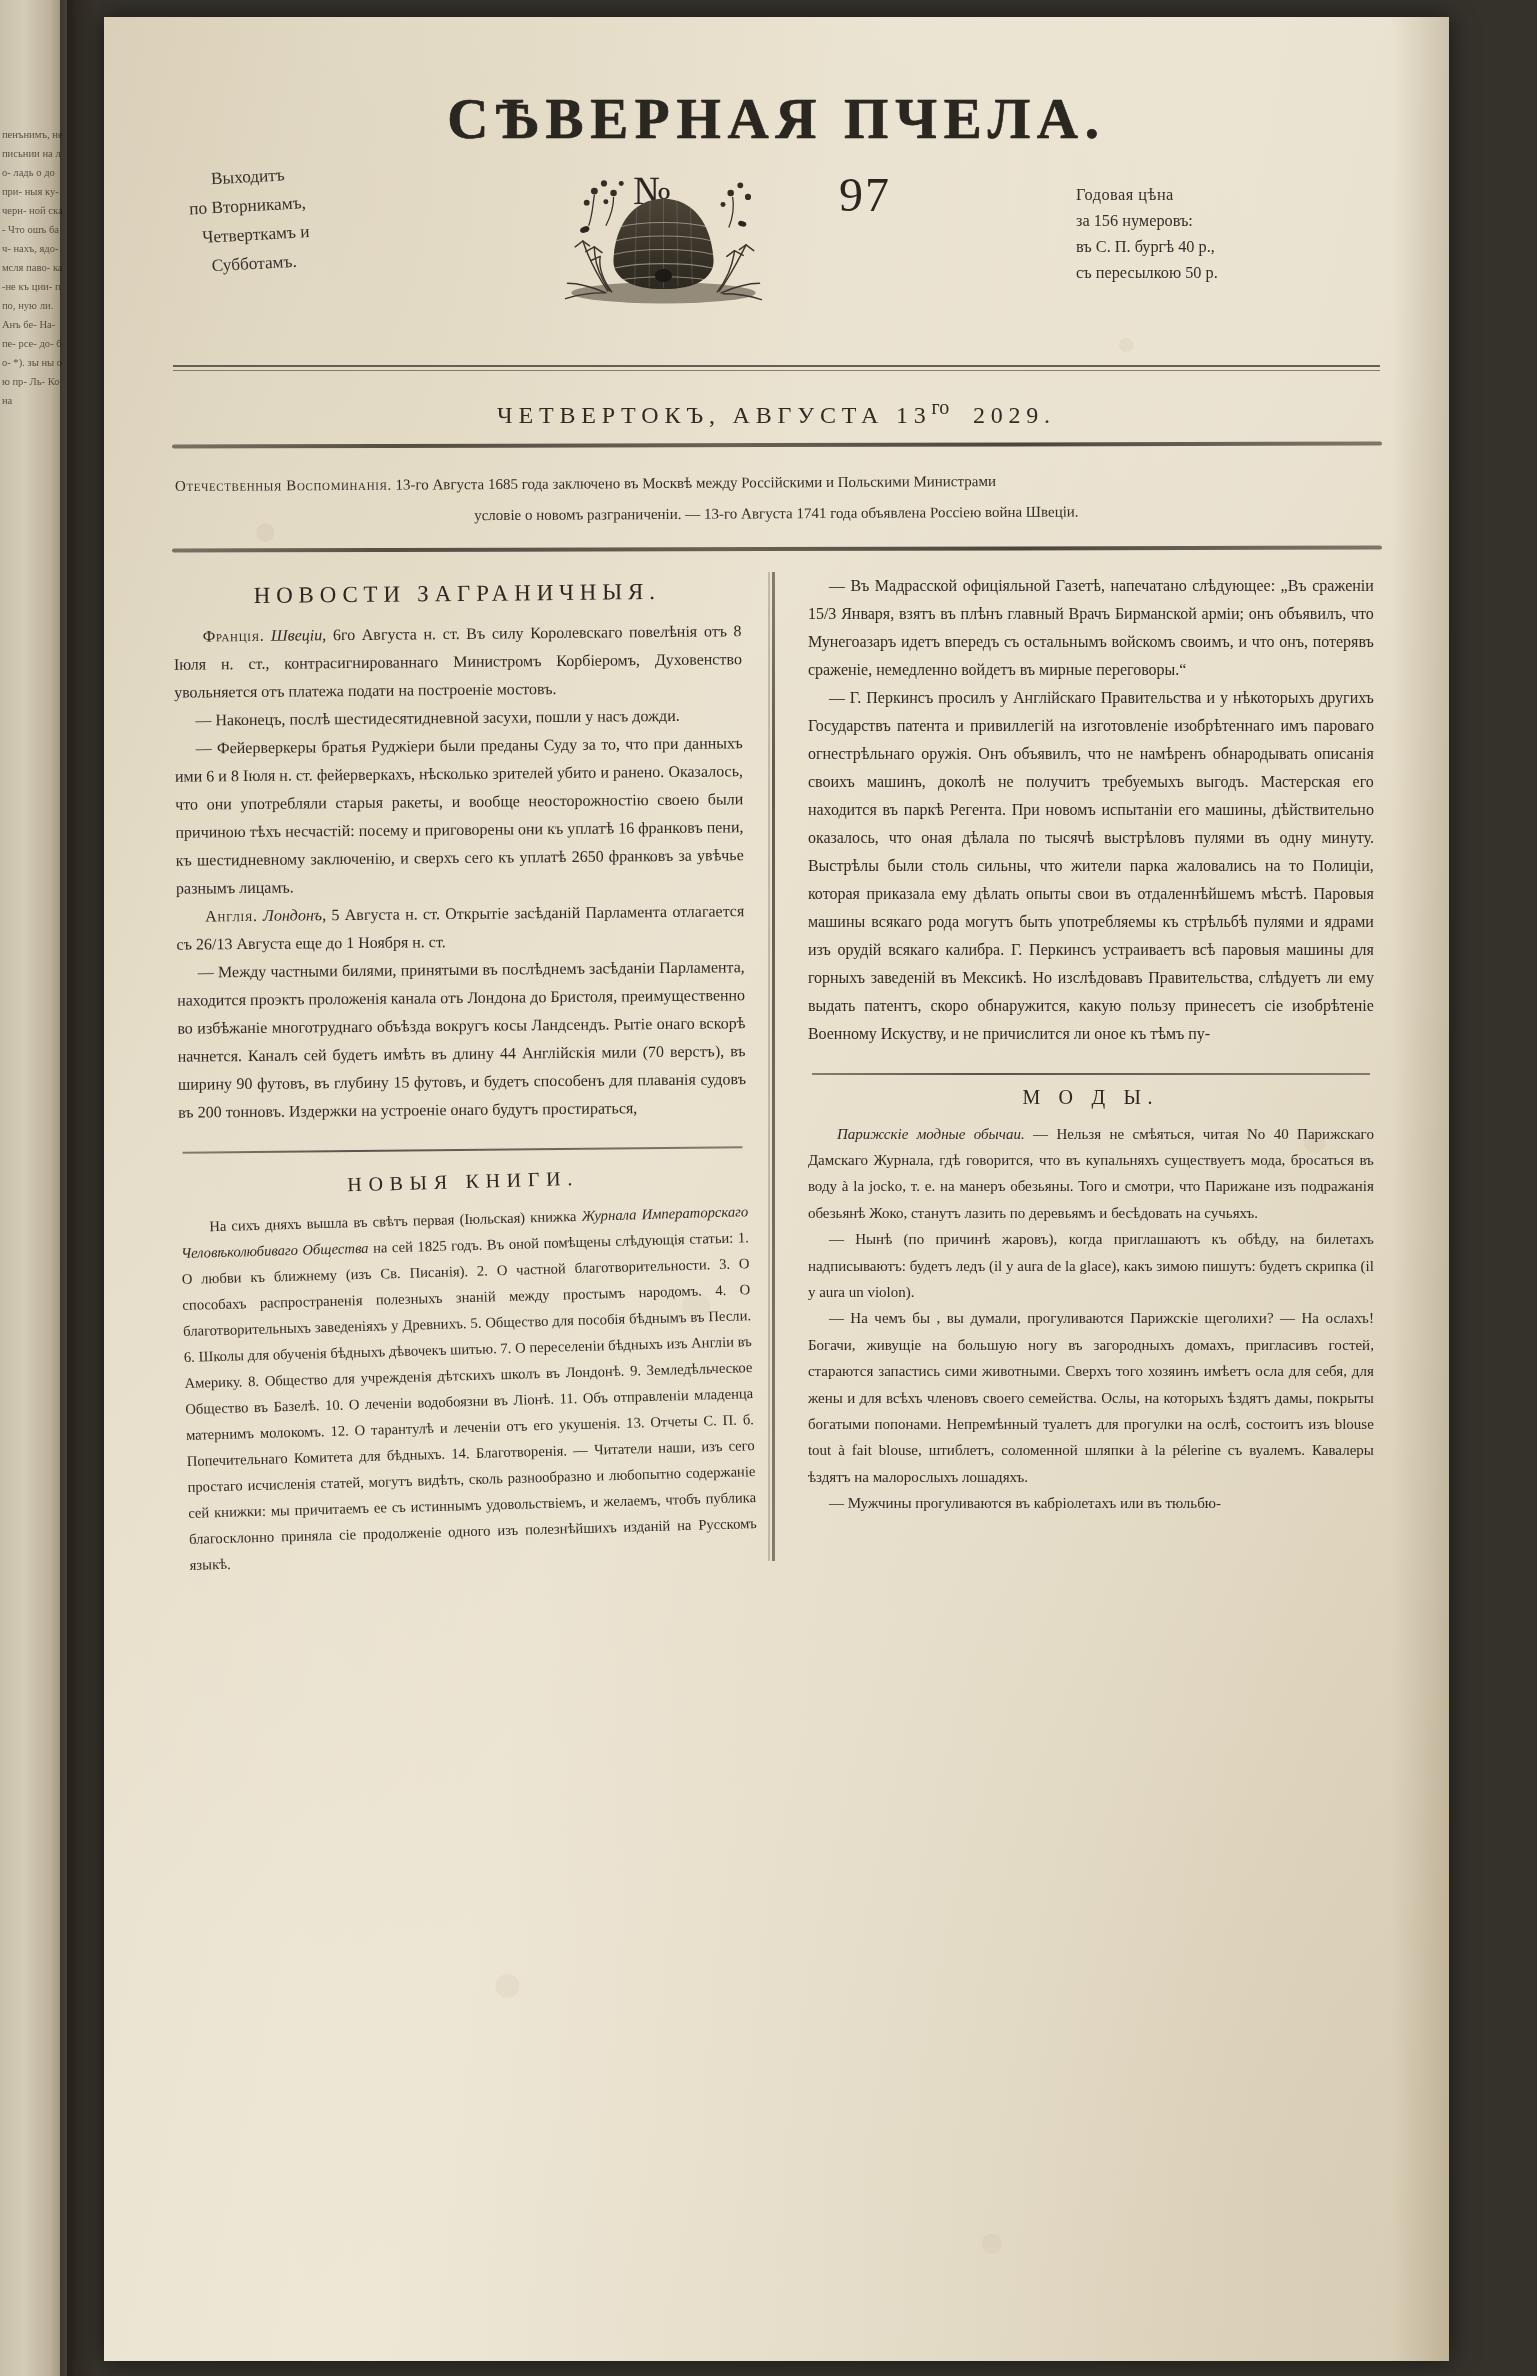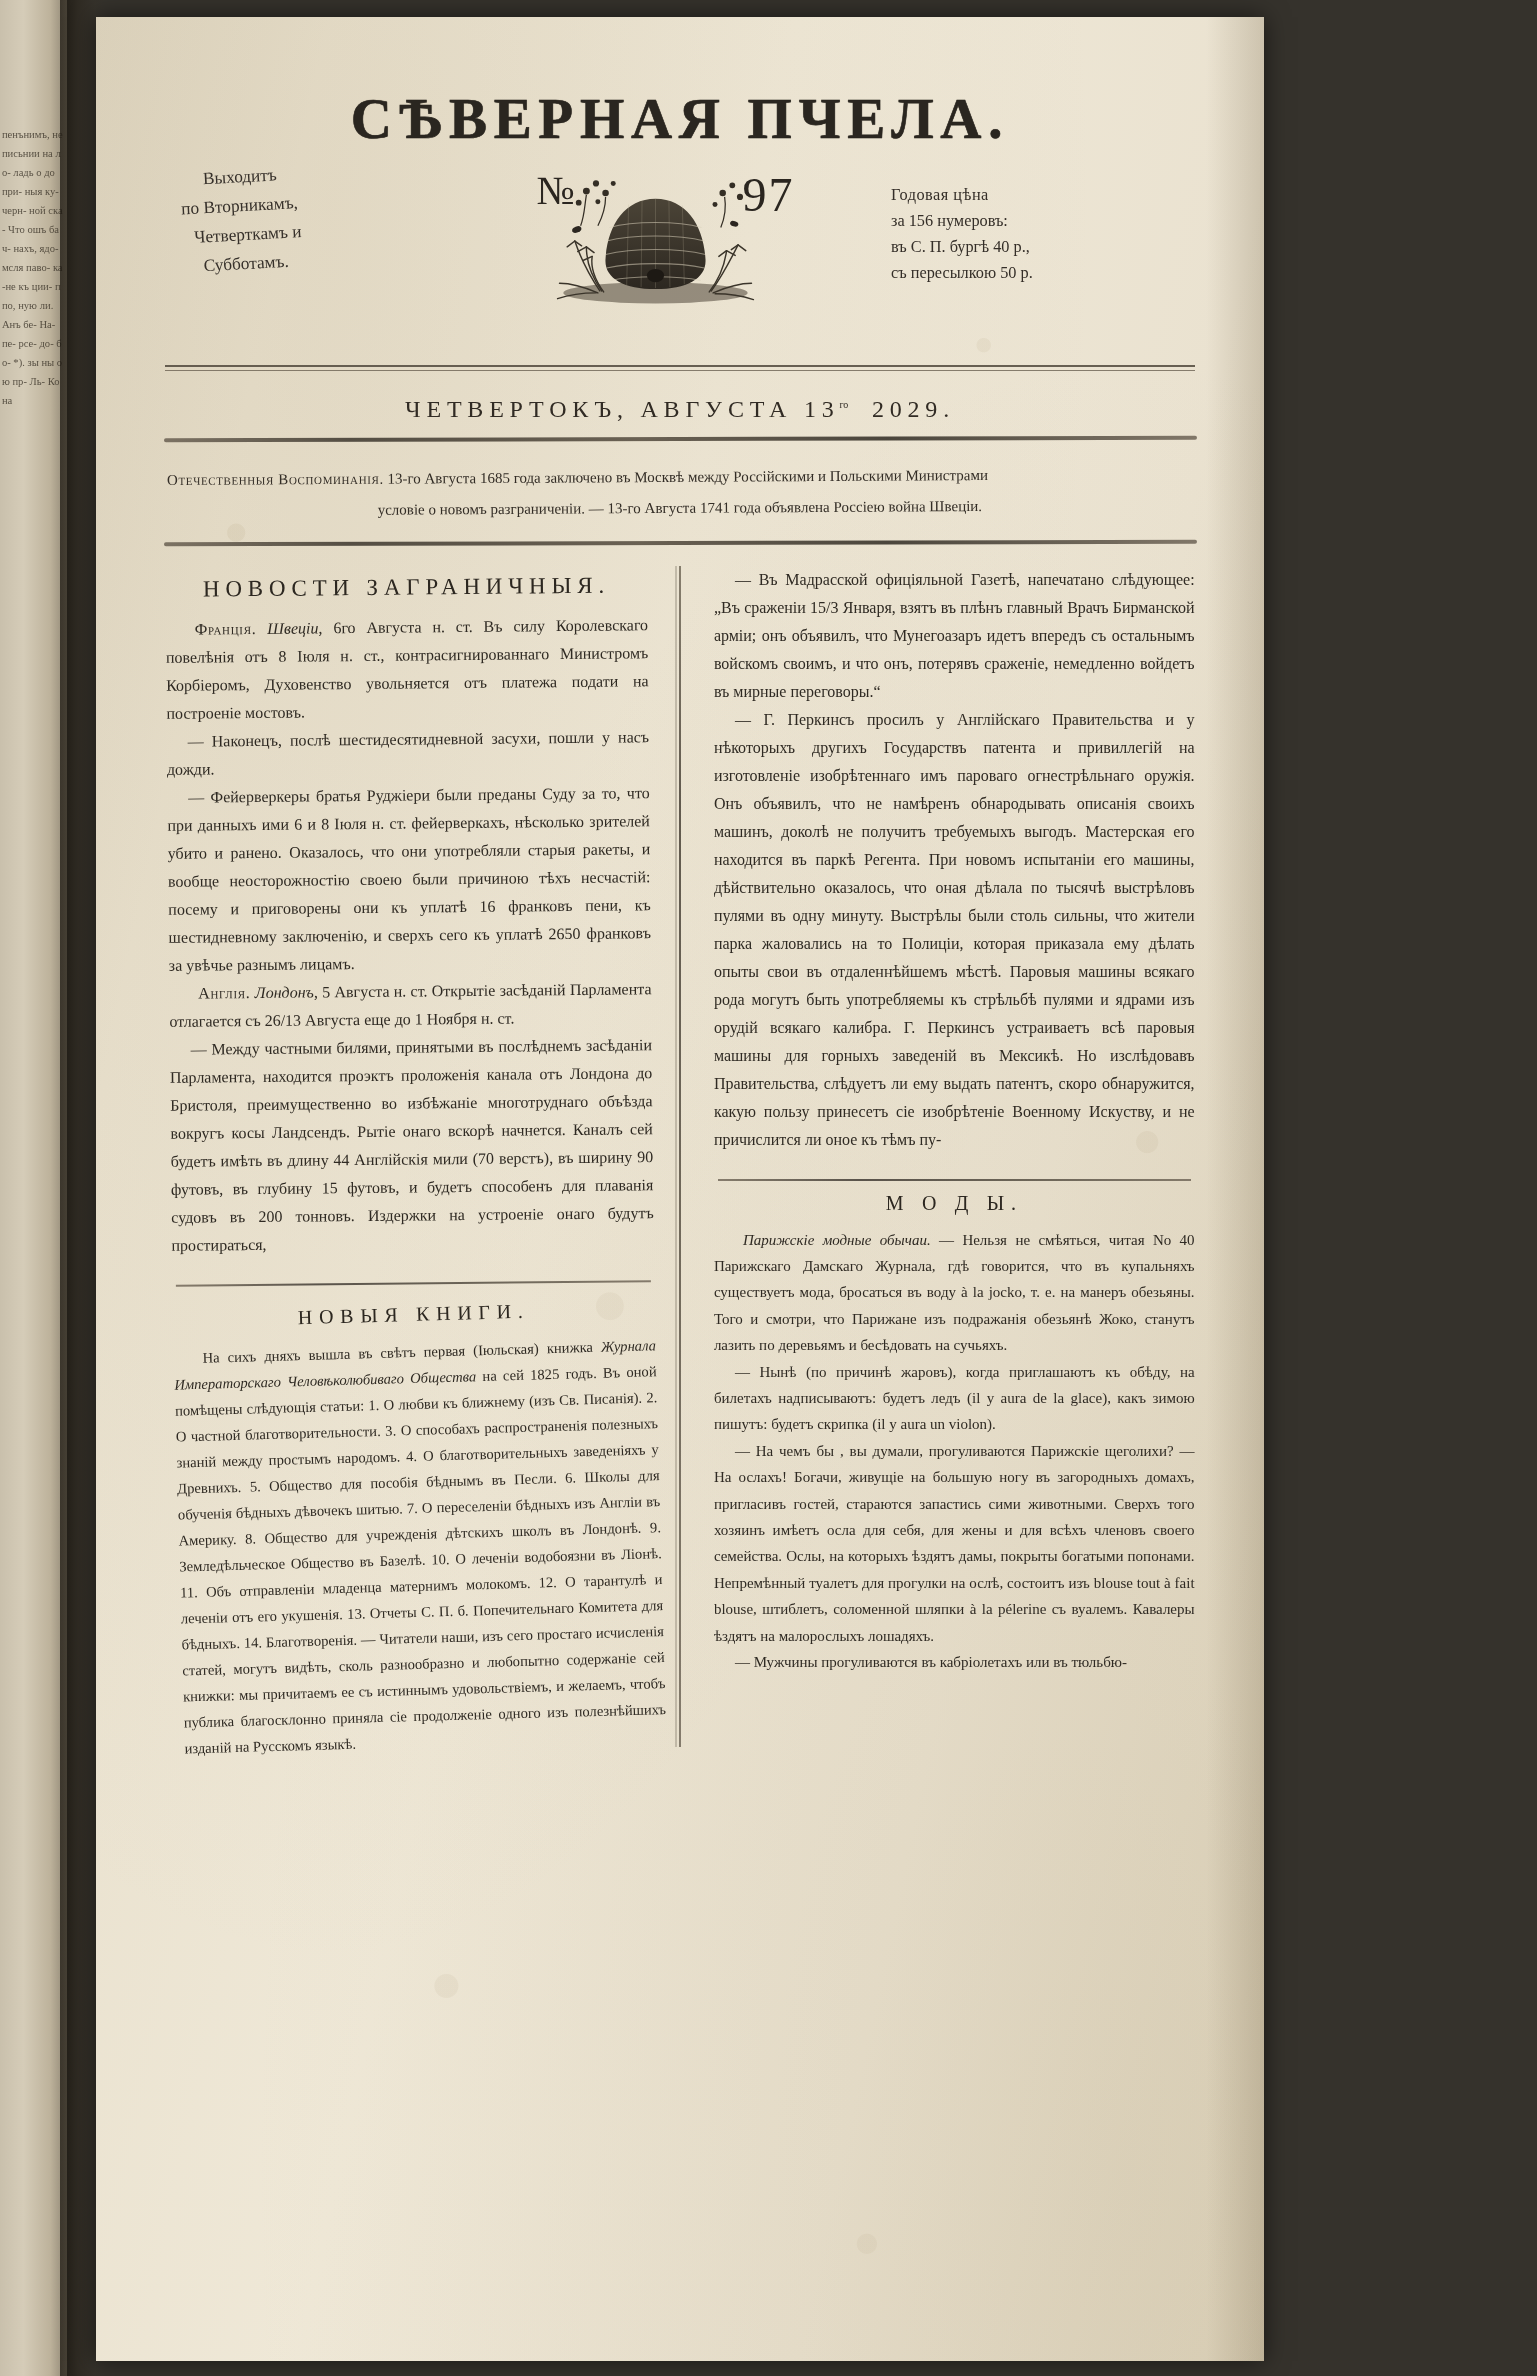--- a/index.html
+++ b/index.html
@@ -27,21 +27,21 @@
     font-family:"Liberation Serif",serif;
     opacity:.8;word-break:break-all;
   }
   #gutter-shadow{
     position:absolute;left:60px;top:0;width:44px;height:2377px;
     background:linear-gradient(90deg,rgba(20,16,10,.72) 0%,rgba(40,34,24,.45) 40%,rgba(60,52,38,.12) 80%,rgba(0,0,0,0) 100%);
   }
 
   
   #sheet{
-    position:absolute;left:96px;top:17.3px;width:1168px;height:2344px;
+    position:absolute;left:104px;top:17.3px;width:1345px;height:2344px;
     background:
       radial-gradient(ellipse at 20% 8%, rgba(182,166,132,.16), rgba(0,0,0,0) 58%),
       radial-gradient(ellipse at 88% 92%, rgba(178,162,126,.18), rgba(0,0,0,0) 60%),
       linear-gradient(102deg,#ded5c0 0%,#e9e1ce 14%,#efe8d7 42%,#eae2d0 72%,#ded4bd 100%);
     box-shadow:0 0 23px rgba(0,0,0,.55);
   }
   
   #sheet:before{
     content:"";position:absolute;inset:0;pointer-events:none;
     background:
@@ -113,21 +113,21 @@
     height:3.8px;margin:13.4px 11.5px 0 11.5px;
     background:linear-gradient(90deg,#6a6052 0%,#3b352c 18%,#534a3d 46%,#2f2a22 70%,#6e6456 100%);
     border-radius:1.9px;opacity:.85;
     transform:rotate(-.14deg);
   }
 
   .dateline{
     text-align:center;margin:25px 0 0 0;
     font-size:24px;letter-spacing:5.8px;color:#312b24;
   }
-  .dateline .small{font-size:10px;vertical-align:super;letter-spacing:0;}
+  .dateline .small{font-size:20px;vertical-align:super;letter-spacing:0;}
 
   
   .histnote{
     margin:25px 15.4px 0 15.4px;font-size:15px;line-height:29px;color:#332d26;
     text-align:justify;
     transform:rotate(-.35deg);transform-origin:left top;
   }
   .histnote .sc{font-variant:small-caps;letter-spacing:0.6px;}
   .histnote .l2{text-align:center;margin-top:1.9px;}
 

